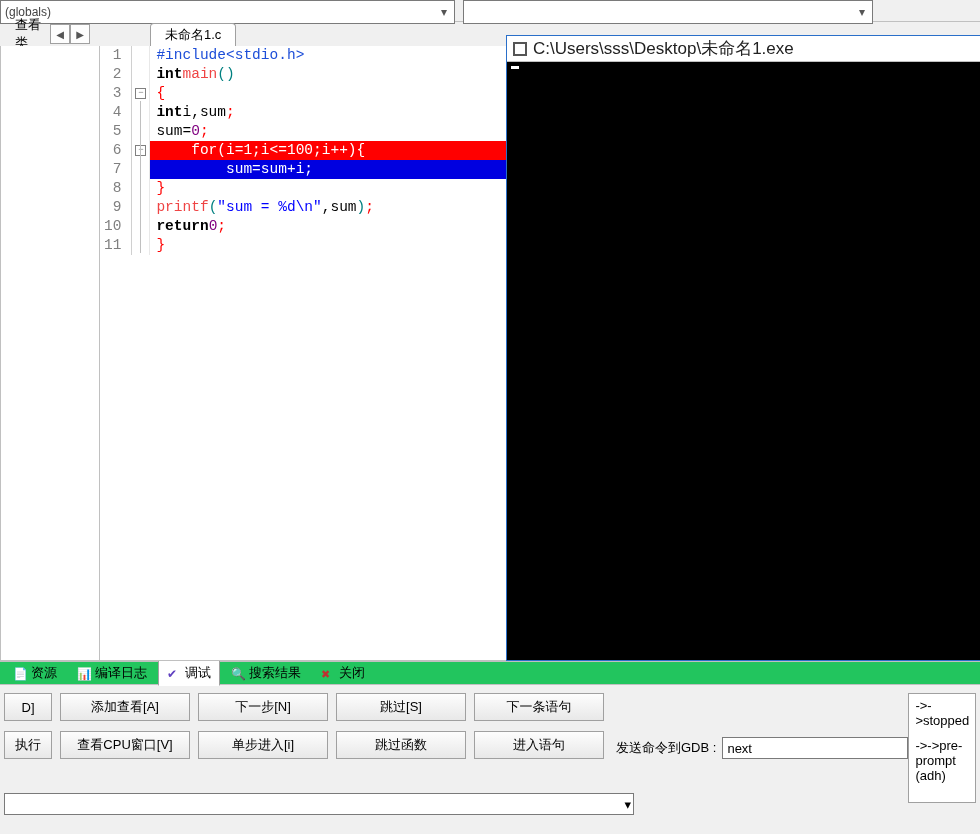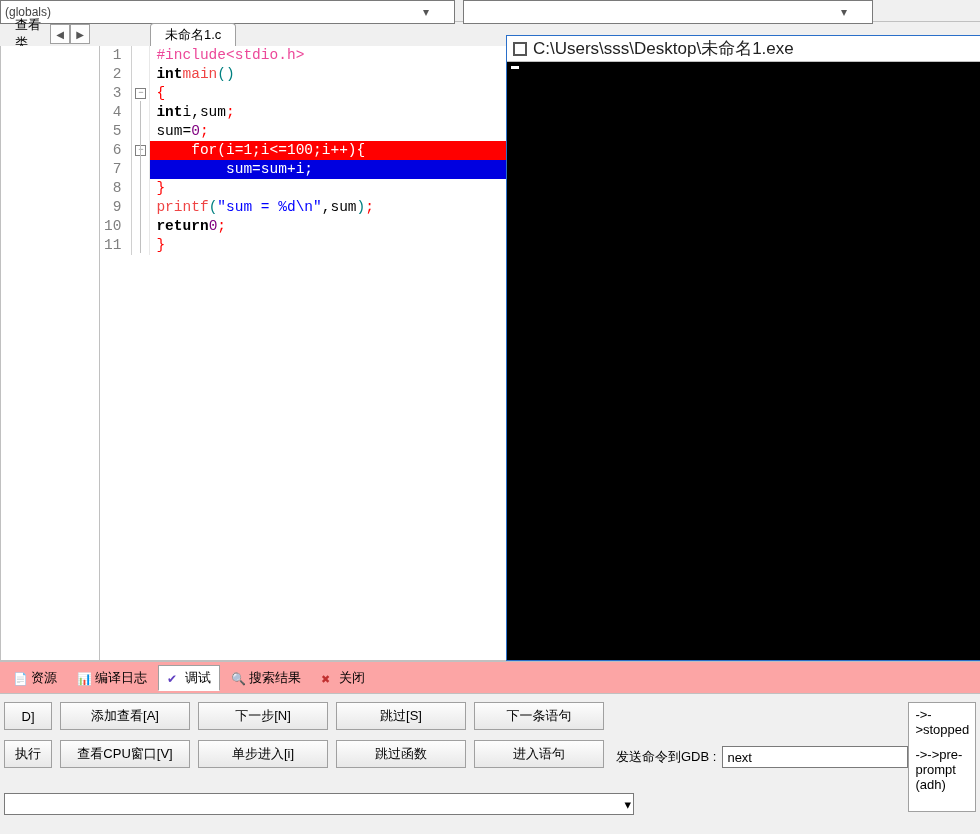--- a/index.html
+++ b/index.html
@@ -21,21 +21,21 @@
     background: #f0f0f0;
     border-bottom: 1px solid #c0c0c0;
   }
   .top-row .combo {
     background: #fff;
     border: 1px solid #7a7a7a;
     height: 24px;
     display: flex;
     align-items: center;
     justify-content: space-between;
-    padding: 0 20px 0 4px;
+    padding: 0 2px 0 4px;
     font-size: 12px;
     color: #444;
   }
   .combo .arrow {
     width: 16px;
     text-align: center;
     color: #555;
   }
   
   .second-row {
@@ -148,21 +148,21 @@
   .code-line {
     height: 19px;
     padding-left: 6px;
     white-space: pre;
     position: relative;
     display: flex;
     align-items: center;
   }
   .hl-red { background: #ff0000; color: #fff; width: 100%; }
   .hl-blue { background: #0000e0; color: #fff; width: 100%; }
-  .tk-pp { color: #ec4899; }
+  .tk-pp { color: #1d4ed8; }
   .tk-kw { color: #000; font-weight: bold; }
   .tk-fn { color: #ef4444; }
   .tk-par { color: #008080; }
   .tk-brace { color: #ff0000; }
   .tk-id { color: #000; }
   .tk-num { color: #800080; }
   .tk-str { color: #0000ff; }
   .tk-semi { color: #ff0000; }
   .tk-op { color: #000; }
   
@@ -199,22 +199,22 @@
     position: relative;
   }
   .cursor {
     position: absolute;
     left: 4px; top: 4px;
     width: 8px; height: 3px;
     background: #fff;
   }
   
   .bottom-tabs {
-    height: 33px;
-    background: #fca5a5;
+    height: 24px;
+    background: #22c55e;
     border-top: 1px solid #c0c0c0;
     border-bottom: 1px solid #c0c0c0;
     display: flex;
     align-items: center;
     padding-left: 4px;
     gap: 2px;
   }
   .btab {
     display: flex;
     align-items: center;

